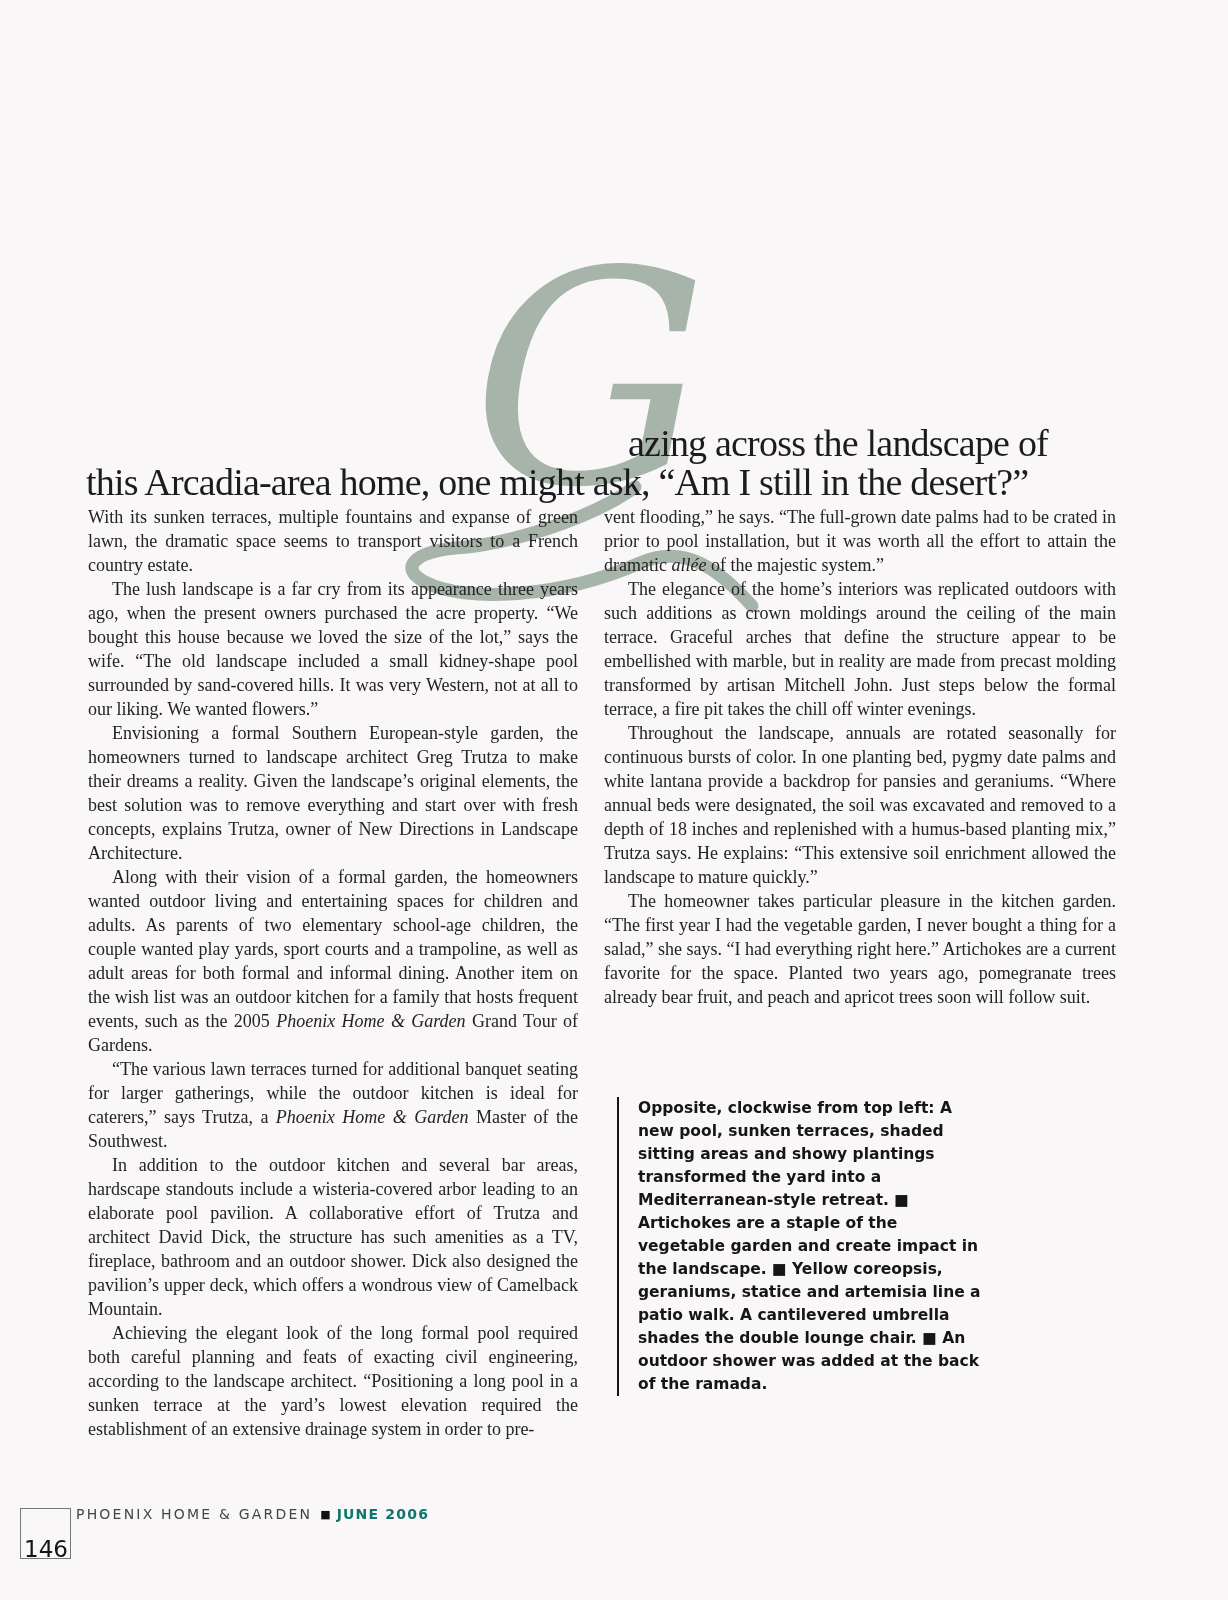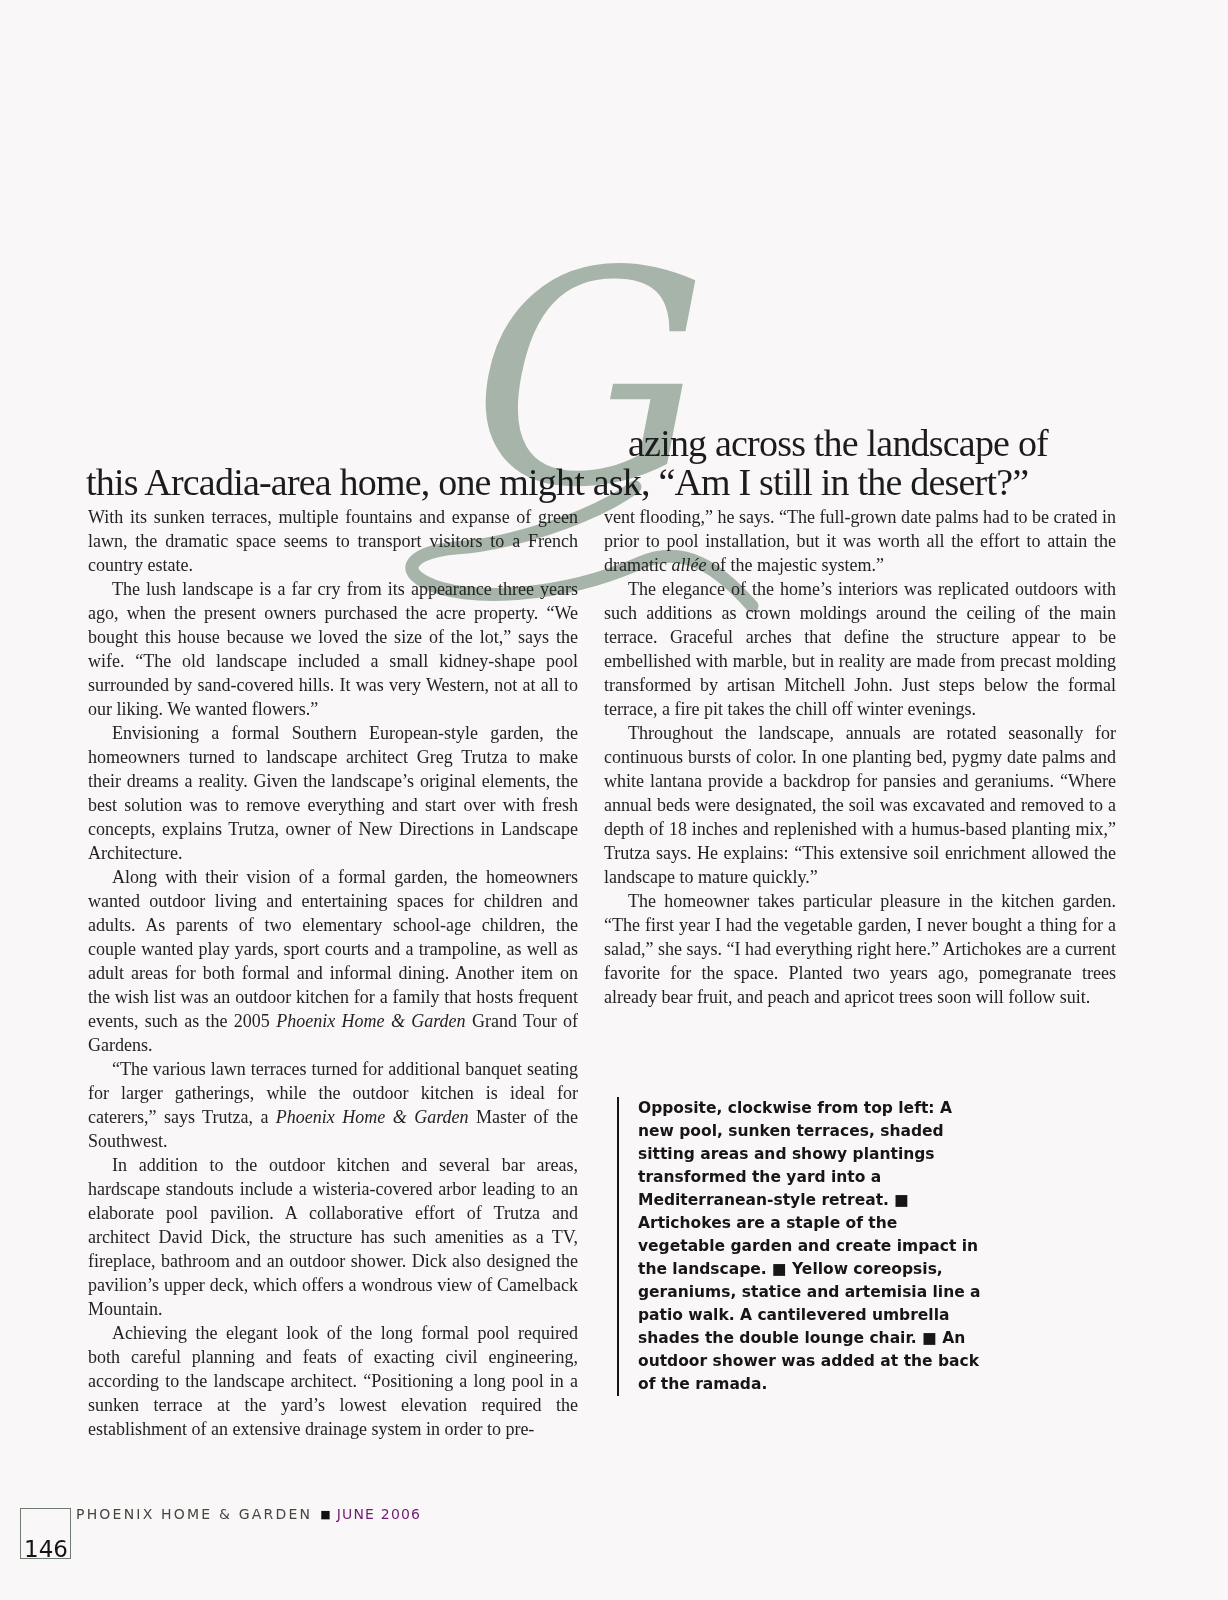--- a/index.html
+++ b/index.html
@@ -83,22 +83,22 @@
     white-space:nowrap;
   }
   .footer-sep{
     color:#111;
     font-size:11px;
     letter-spacing:0;
     margin:0 6px 0 8px;
     vertical-align:1px;
   }
   .footer-issue{
-    font-weight:normal;
-    color:#701a75;
+    font-weight:bold;
+    color:#0f766e;
     letter-spacing:1.2px;
   }
   .pagebox{
     position:absolute;
     left:20px;top:1508px;
     width:49px;height:49px;
     border:1.5px solid #6e7d70;
     background:transparent;
     z-index:1;
   }

